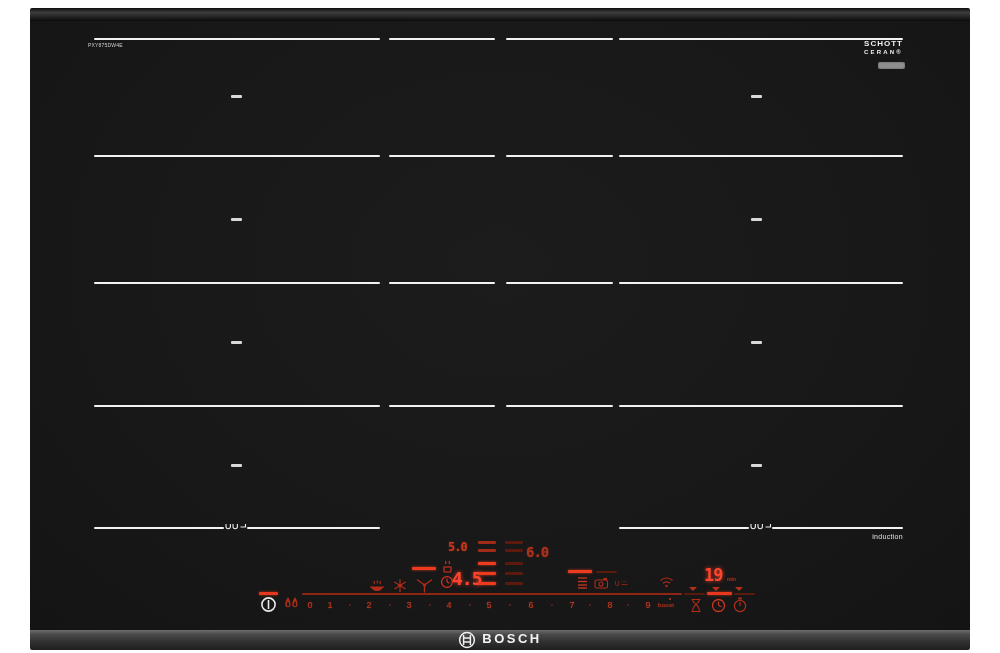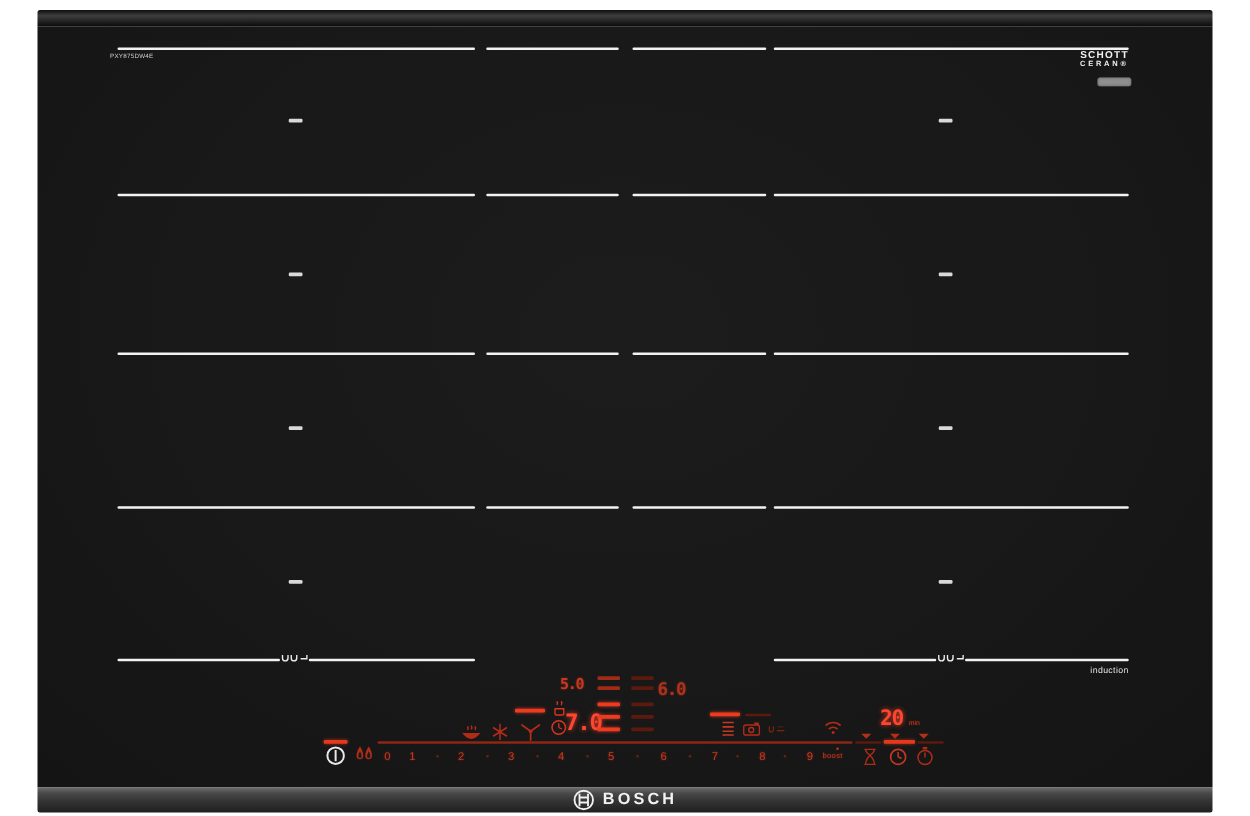--- a/index.html
+++ b/index.html
@@ -195,21 +195,21 @@
     </g>
   </svg>
 
   <svg class="ico" style="left:440px;top:575px;" width="14" height="14" viewBox="0 0 14 14">
     <circle cx="7" cy="7" r="5.4" fill="none" stroke="#d93420" stroke-width="1.2"></circle>
     <line x1="7" y1="7" x2="7" y2="3.5" stroke="#d93420" stroke-width="1.1"></line>
     <line x1="7" y1="7" x2="9.5" y2="8.2" stroke="#d93420" stroke-width="1.1"></line>
   </svg>
 
   <div class="seg red-m" style="position:absolute;left:448px;top:540px;font-size:12px;">5.0</div>
-  <div class="seg red-b" style="position:absolute;left:452px;top:568px;font-size:18px;">7.0</div>
+  <div class="seg red-b" style="position:absolute;left:452px;top:568px;font-size:18px;">4.5</div>
   <div class="seg red-m" style="position:absolute;left:526px;top:544px;font-size:14px;opacity:.85;">6.0</div>
 
   <div class="bar m" style="left:478px;top:541px;width:18px;"></div>
   <div class="bar m" style="left:478px;top:549px;width:18px;"></div>
   <div class="bar b" style="left:478px;top:562px;width:18px;"></div>
   <div class="bar b" style="left:478px;top:572px;width:18px;"></div>
   <div class="bar b" style="left:478px;top:582px;width:18px;"></div>
   <div class="bar d" style="left:505px;top:541px;width:18px;"></div>
   <div class="bar d" style="left:505px;top:549px;width:18px;"></div>
   <div class="bar d" style="left:505px;top:562px;width:18px;"></div>
@@ -267,21 +267,21 @@
     <line x1="7.5" y1="7.5" x2="7.5" y2="3.6" stroke="#c8371f" stroke-width="1.2"></line>
     <line x1="7.5" y1="7.5" x2="10.3" y2="8.8" stroke="#c8371f" stroke-width="1.2"></line>
   </svg>
 
   <svg class="ico" style="left:733px;top:597px;" width="14" height="16" viewBox="0 0 14 16">
     <rect x="5.2" y="0.5" width="3.6" height="2" fill="#b02c18"></rect>
     <circle cx="7" cy="9" r="5.6" fill="none" stroke="#b02c18" stroke-width="1.2"></circle>
     <line x1="7" y1="9" x2="7" y2="5" stroke="#b02c18" stroke-width="1.2"></line>
   </svg>
 
-  <div class="seg red-b" style="position:absolute;left:704px;top:565px;font-size:17px;">20</div>
+  <div class="seg red-b" style="position:absolute;left:704px;top:565px;font-size:17px;">19</div>
   <div class="min red-m">min</div>
 
   <div class="tri" style="left:689px;top:587px;"></div>
   <div class="tri" style="left:712px;top:587px;"></div>
   <div class="tri" style="left:735px;top:587px;"></div>
 
   <div class="bosch">
     <svg width="18" height="18" viewBox="0 0 18 18">
       <circle cx="9" cy="9" r="7.4" fill="none" stroke="#f0f0f0" stroke-width="1.5"></circle>
       <line x1="5.6" y1="4" x2="5.6" y2="14" stroke="#f0f0f0" stroke-width="1.5"></line>

